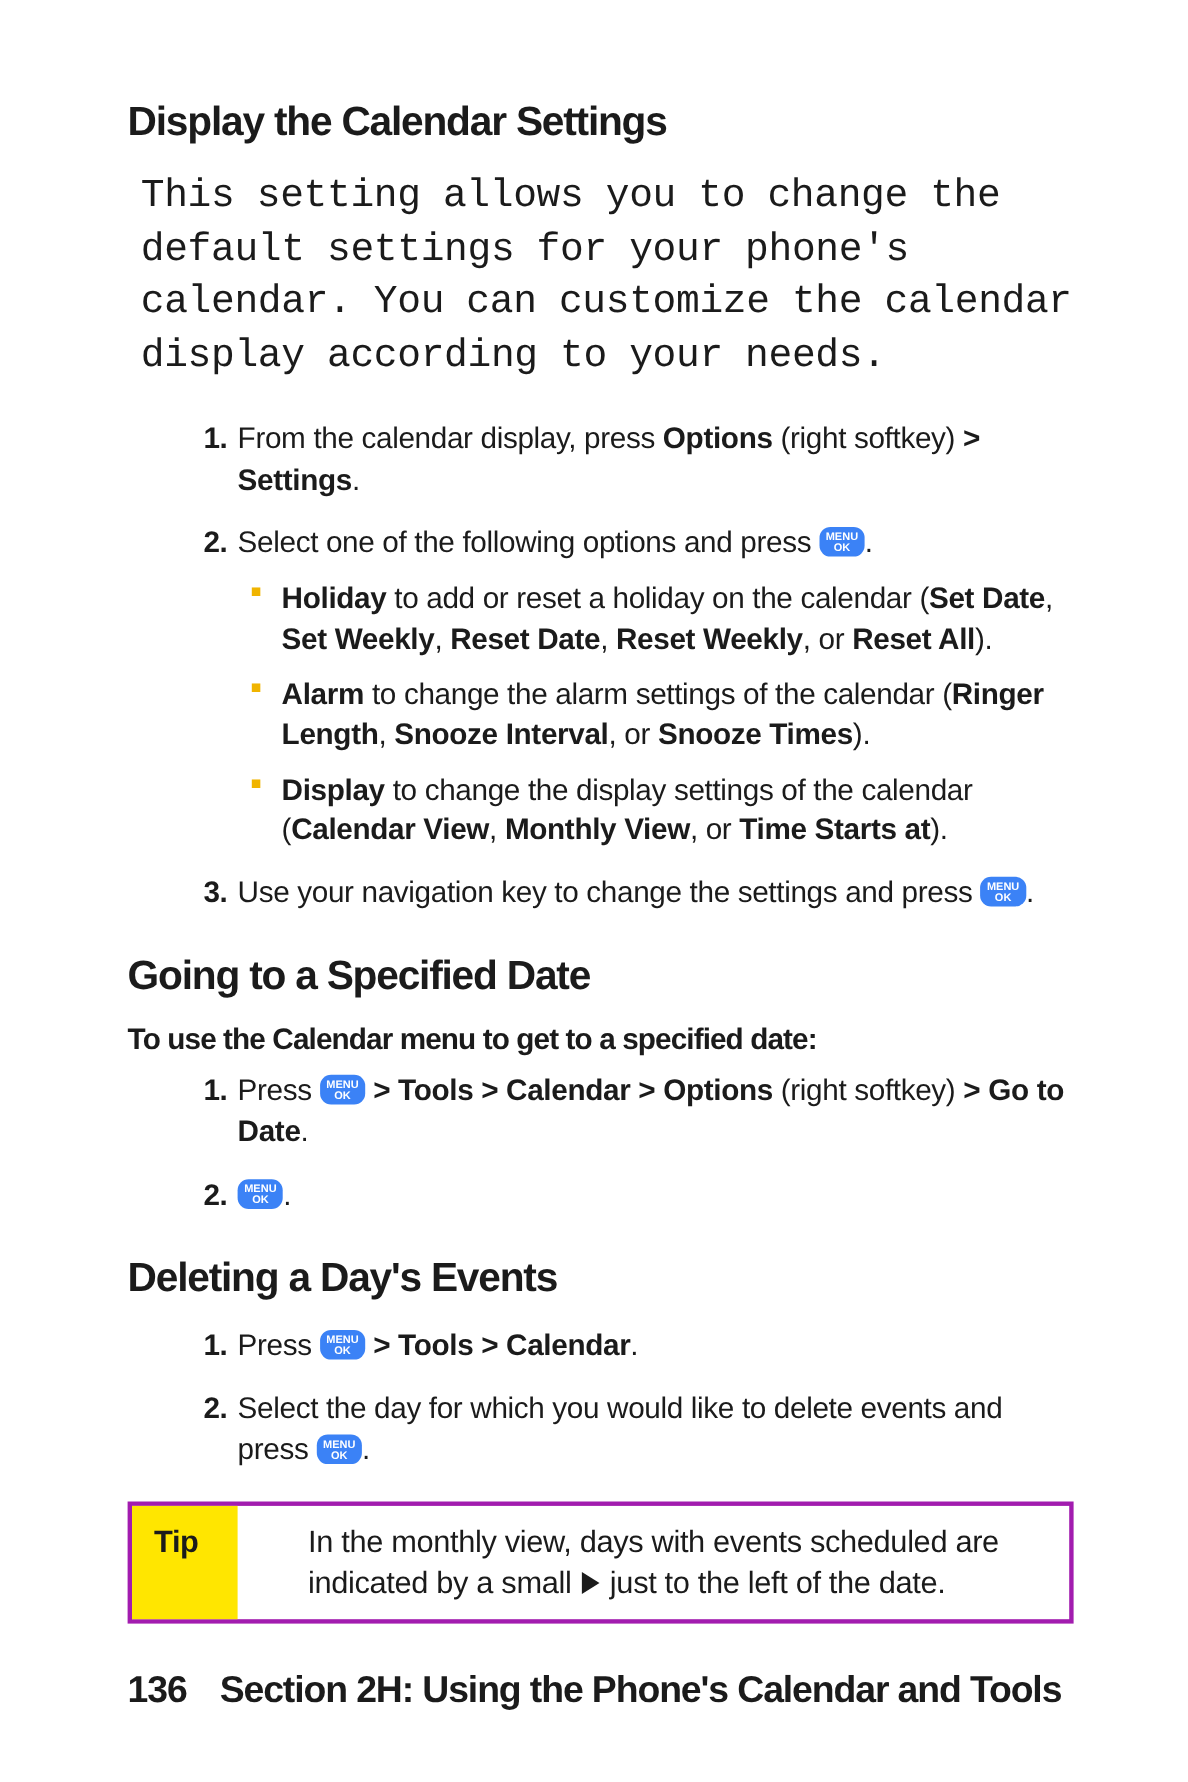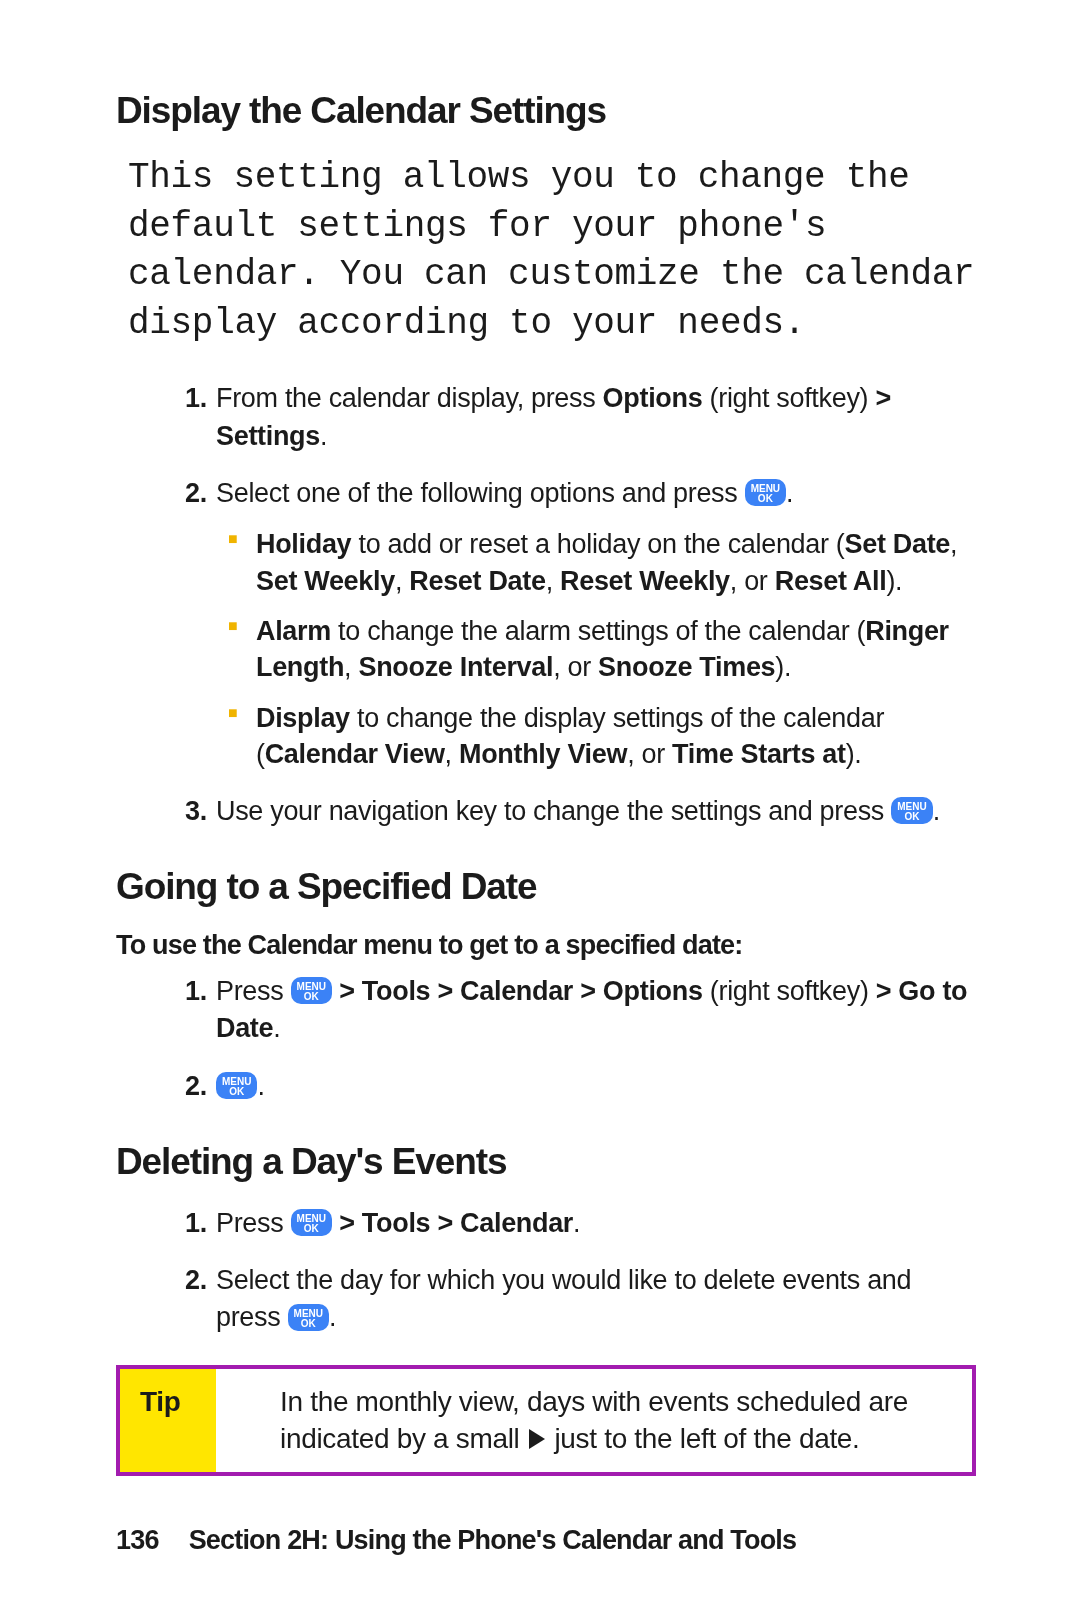--- a/index.html
+++ b/index.html
@@ -117,21 +117,21 @@
     border-left: 16px solid #1b1b1b;
     margin: 0 2px;
     vertical-align: middle;
     position: relative;
     top: -2px;
   }
   .footer {
     position: absolute;
     left: 116px;
     bottom: 64px;
-    font-size: 27px;
+    font-size: 34px;
     font-weight: 700;
     letter-spacing: -0.03em;
   }
   .footer .pg {
     display: inline-block;
     margin-right: 30px;
   }
 </style>
 </head>
 <body>

